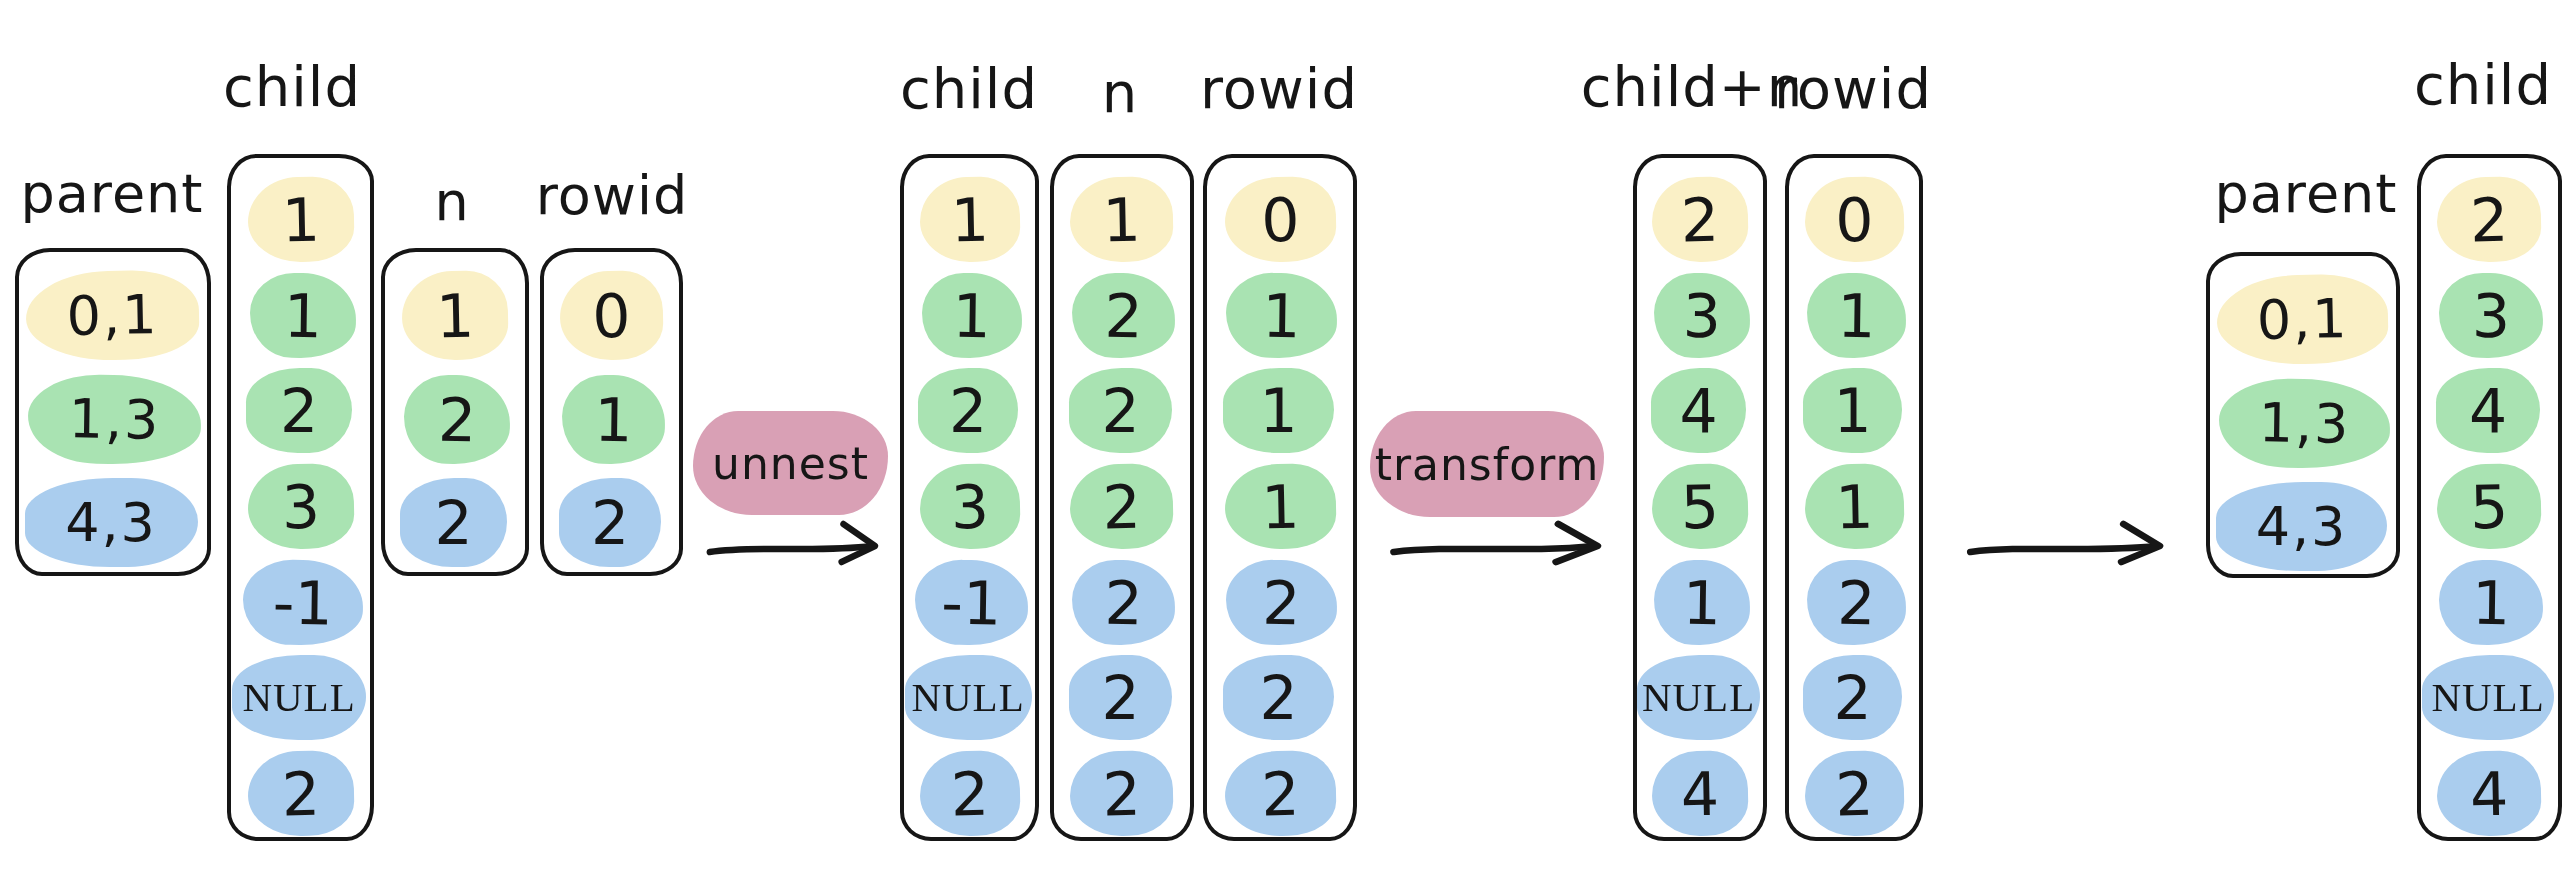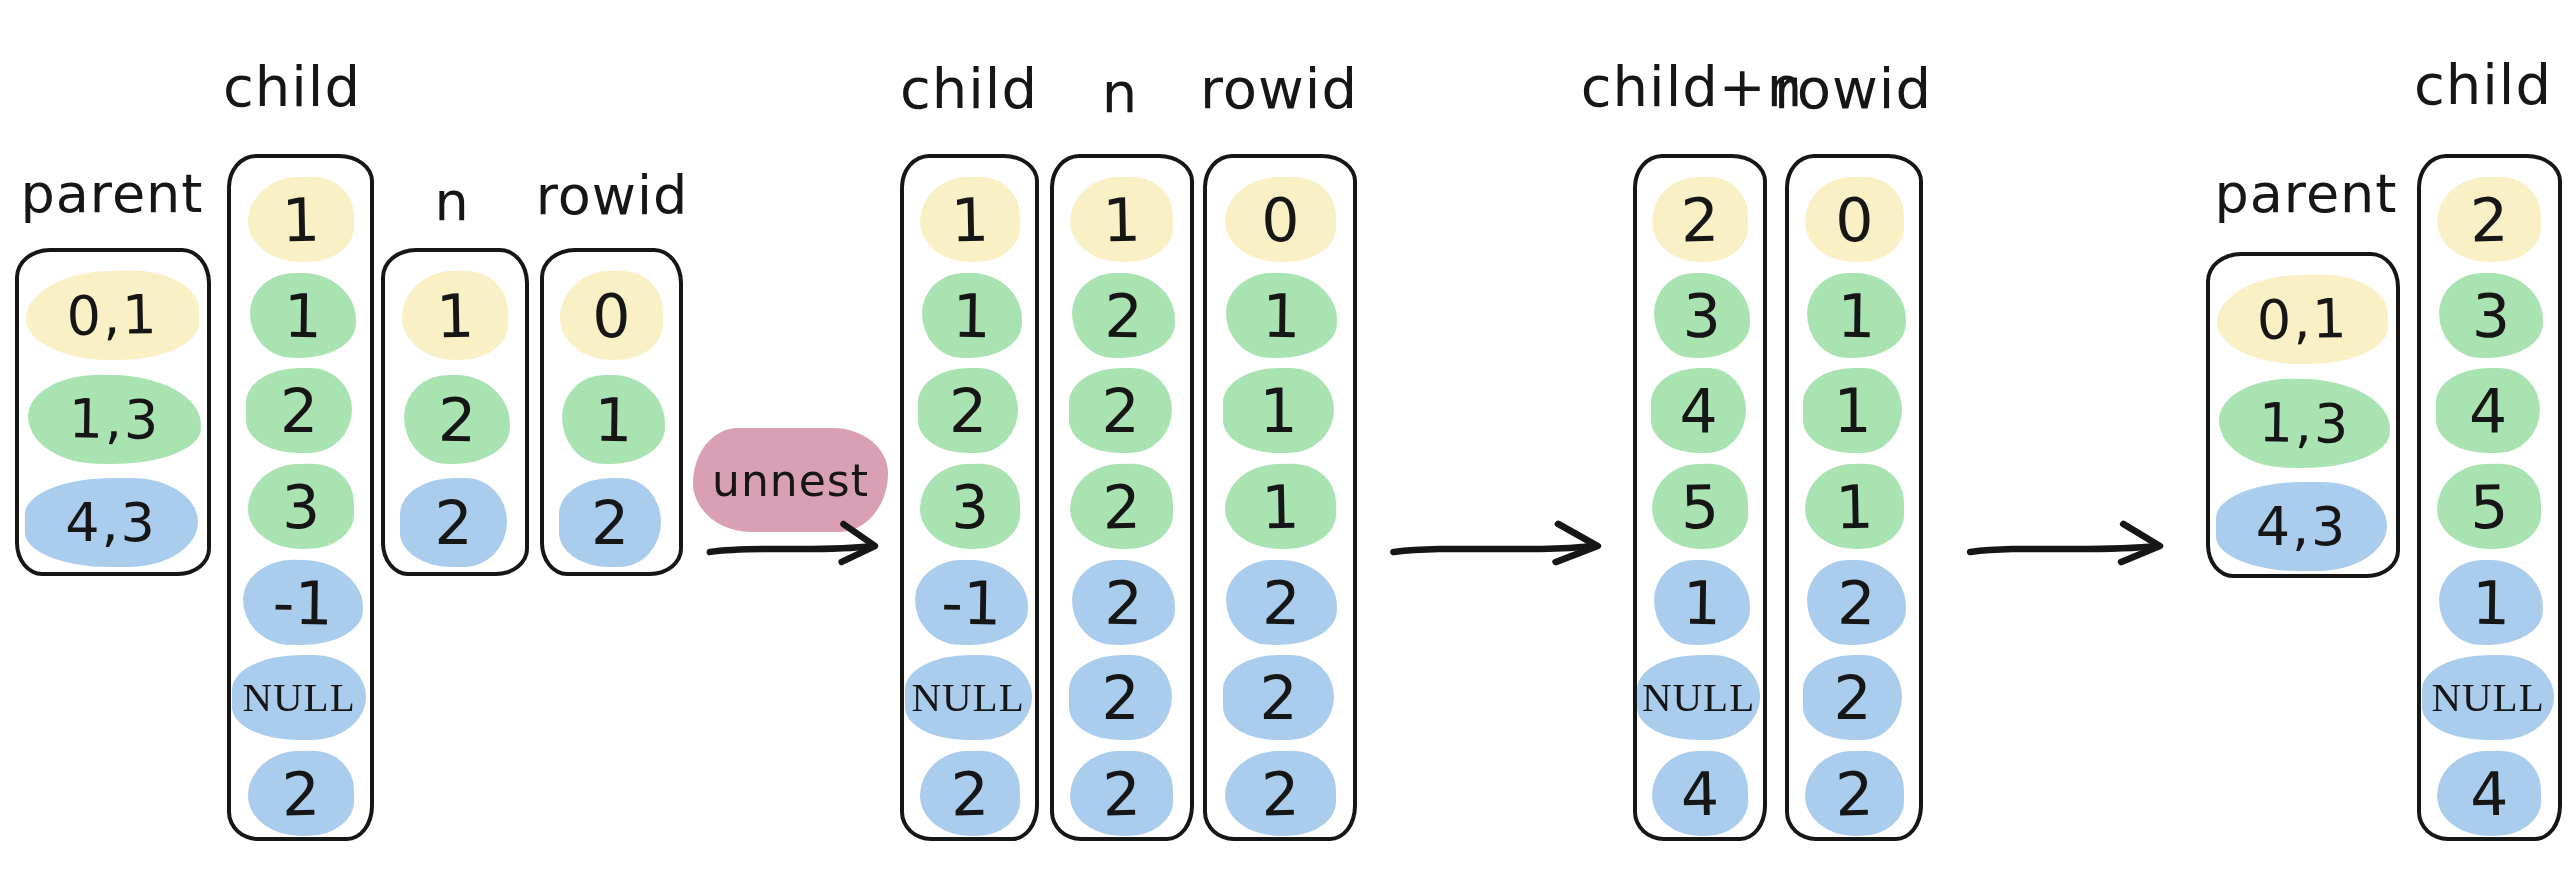--- a/index.html
+++ b/index.html
@@ -70,21 +70,20 @@
   .cloud{
     position:absolute;
     background:var(--pink);
     display:flex;
     align-items:center;
     justify-content:center;
     font-size:44px;
     letter-spacing:1px;
     color:var(--ink);
     border-radius:46px 56px 50px 60px / 56px 46px 60px 50px;
-    margin-top:17px;
   }
   .cloud::before,.cloud::after{
     content:"";
     position:absolute;
     background:var(--pink);
     border-radius:50%;
     z-index:-1;
   }
   .cloud::before{width:75px;height:68px;top:-19.3px;left:16%;}
   .cloud::after{width:68px;height:62px;top:-15.4px;right:18%;}
@@ -321,20 +320,23 @@
     </div>
     <div class="cloud" style="left: 693px; top: 411px; width: 195px; height: 104px;">
       <span>unnest</span>
     </div>
     <div class="arrow" style="left: 704px; top: 515px; width: 187px; height: 52px;">
       <svg viewBox="0 0 200 52" preserveAspectRatio="none">
         <path d="M6 37 C 55 30 120 38 180 31"></path>
         <path d="M149 9 L183 31 L147 47"></path>
       </svg>
     </div>
+    <div class="cloud" style="left: 1370px; top: 411px; width: 234px; height: 106px;">
+      <span>transform</span>
+    </div>
     <div class="arrow" style="left: 1387px; top: 515px; width: 230px; height: 52px;">
       <svg viewBox="0 0 200 52" preserveAspectRatio="none">
         <path d="M6 37 C 55 30 120 38 180 31"></path>
         <path d="M149 9 L183 31 L147 47"></path>
       </svg>
     </div>
     <div class="arrow" style="left: 1964px; top: 515px; width: 214px; height: 52px;">
       <svg viewBox="0 0 200 52" preserveAspectRatio="none">
         <path d="M6 37 C 55 30 120 38 180 31"></path>
         <path d="M149 9 L183 31 L147 47"></path>

